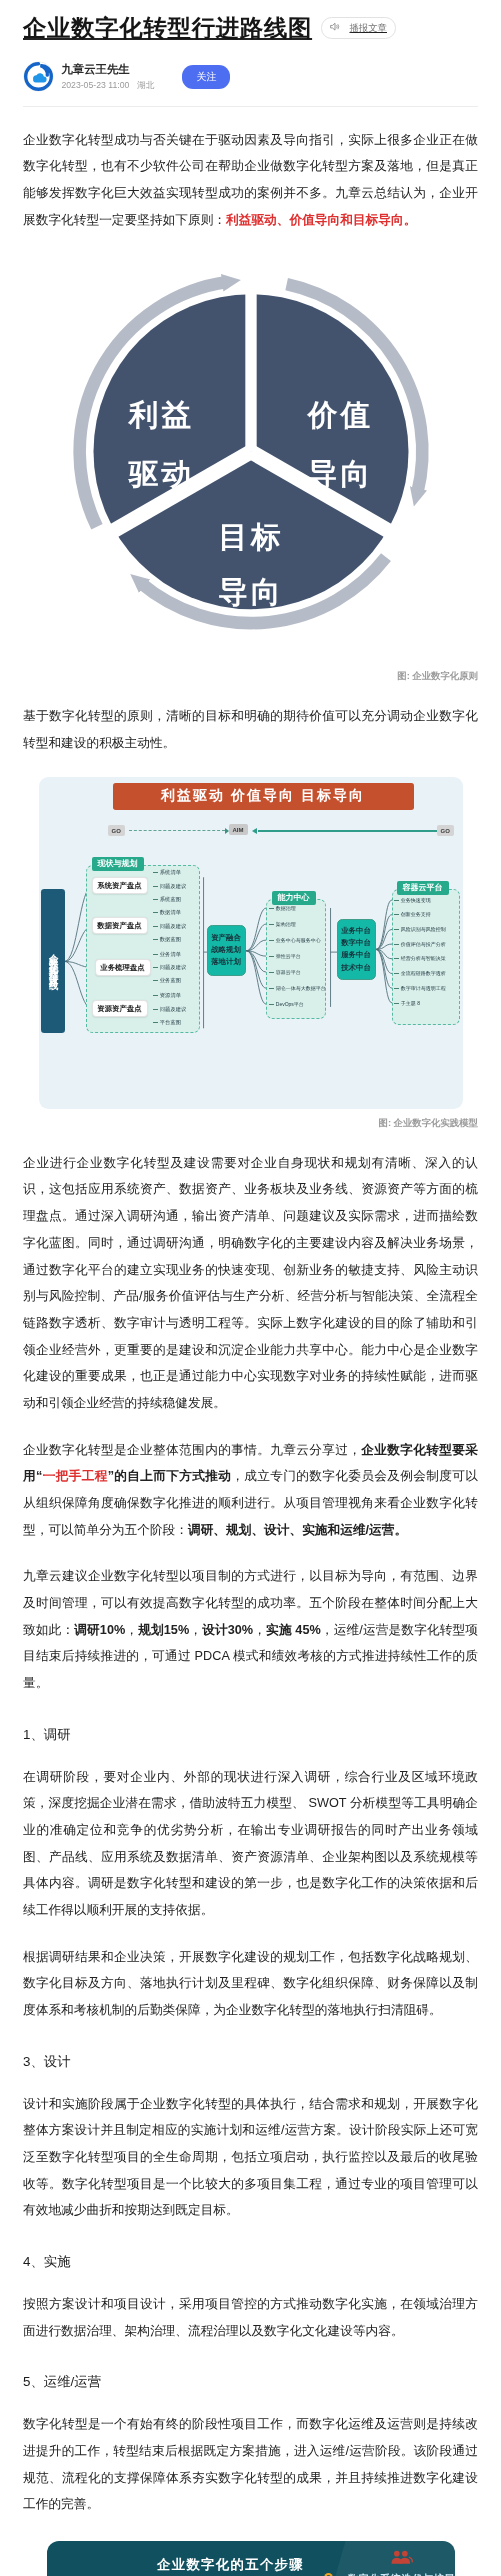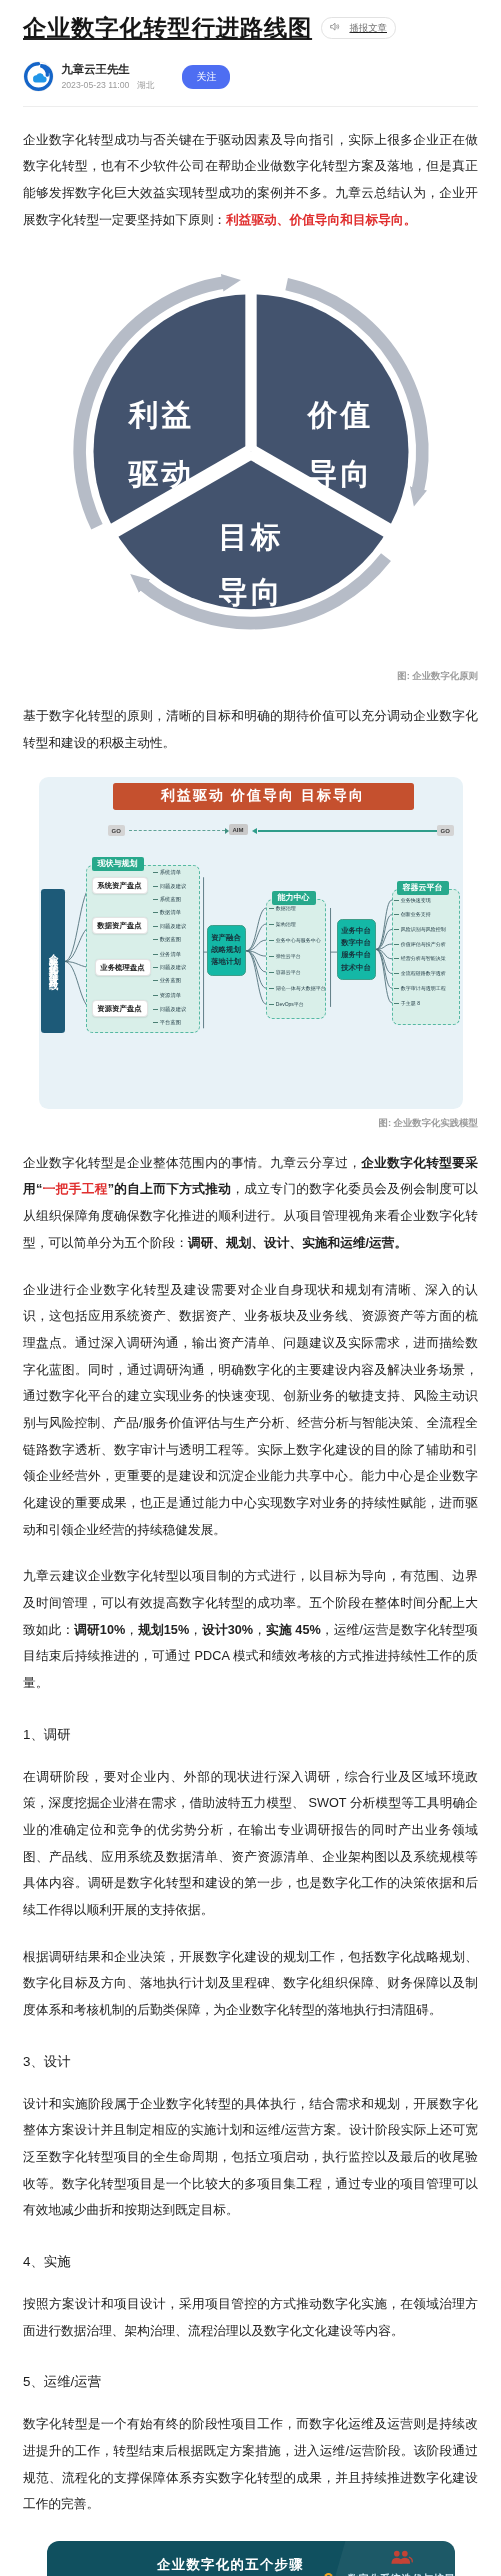--- a/index.html
+++ b/index.html
@@ -237,23 +237,23 @@
       <div class="fc-leaf" style="left:355px;top:147px;font-size:5px;">风险识别与风险控制</div>
       <div class="fc-leaf" style="left:355px;top:162px;font-size:5px;">价值评估与投产分析</div>
       <div class="fc-leaf" style="left:355px;top:176px;font-size:5px;">经营分析与智能决策</div>
       <div class="fc-leaf" style="left:355px;top:191px;font-size:5px;">全流程链路数字透析</div>
       <div class="fc-leaf" style="left:355px;top:206px;font-size:5px;">数字审计与透明工程</div>
       <div class="fc-leaf" style="left:355px;top:221px;font-size:5px;">子主题 8</div>
     </div>
     <figcaption>图: 企业数字化实践模型</figcaption>
   </figure>
 
+  <p class="para">企业进行企业数字化转型及建设需要对企业自身现状和规划有清晰、深入的认识，这包括应用系统资产、数据资产、业务板块及业务线、资源资产等方面的梳理盘点。通过深入调研沟通，输出资产清单、问题建议及实际需求，进而描绘数字化蓝图。同时，通过调研沟通，明确数字化的主要建设内容及解决业务场景，通过数字化平台的建立实现业务的快速变现、创新业务的敏捷支持、风险主动识别与风险控制、产品/服务价值评估与生产分析、经营分析与智能决策、全流程全链路数字透析、数字审计与透明工程等。实际上数字化建设的目的除了辅助和引领企业经营外，更重要的是建设和沉淀企业能力共享中心。能力中心是企业数字化建设的重要成果，也正是通过能力中心实现数字对业务的持续性赋能，进而驱动和引领企业经营的持续稳健发展。</p>
+
   <p class="para"><span>企业数字化转型是企业整体范围内的事情。九章云分享过，</span><span class="b">企业数字化转型要采用“</span><span class="rb">一把手工程</span><span class="b">”的自上而下方式推动</span><span>，成立专门的数字化委员会及例会制度可以从组织保障角度确保数字化推进的顺利进行。从项目管理视角来看企业数字化转型，可以简单分为五个阶段：</span><span class="b">调研、规划、设计、实施和运维/运营。</span></p>
-
-  <p class="para">企业进行企业数字化转型及建设需要对企业自身现状和规划有清晰、深入的认识，这包括应用系统资产、数据资产、业务板块及业务线、资源资产等方面的梳理盘点。通过深入调研沟通，输出资产清单、问题建议及实际需求，进而描绘数字化蓝图。同时，通过调研沟通，明确数字化的主要建设内容及解决业务场景，通过数字化平台的建立实现业务的快速变现、创新业务的敏捷支持、风险主动识别与风险控制、产品/服务价值评估与生产分析、经营分析与智能决策、全流程全链路数字透析、数字审计与透明工程等。实际上数字化建设的目的除了辅助和引领企业经营外，更重要的是建设和沉淀企业能力共享中心。能力中心是企业数字化建设的重要成果，也正是通过能力中心实现数字对业务的持续性赋能，进而驱动和引领企业经营的持续稳健发展。</p>
 
   <p class="para"><span>九章云建议企业数字化转型以项目制的方式进行，以目标为导向，有范围、边界及时间管理，可以有效提高数字化转型的成功率。五个阶段在整体时间分配上大致如此：</span><span class="b">调研10%</span><span>，</span><span class="b">规划15%</span><span>，</span><span class="b">设计30%</span><span>，</span><span class="b">实施 45%</span><span>，运维/运营是数字化转型项目结束后持续推进的，可通过 PDCA 模式和绩效考核的方式推进持续性工作的质量。</span></p>
 
   <h3 class="sec">1、调研</h3>
   <p class="para">在调研阶段，要对企业内、外部的现状进行深入调研，综合行业及区域环境政策，深度挖掘企业潜在需求，借助波特五力模型、 SWOT 分析模型等工具明确企业的准确定位和竞争的优劣势分析，在输出专业调研报告的同时产出业务领域图、产品线、应用系统及数据清单、资产资源清单、企业架构图以及系统规模等具体内容。调研是数字化转型和建设的第一步，也是数字化工作的决策依据和后续工作得以顺利开展的支持依据。</p>
 
   <p class="para">根据调研结果和企业决策，开展数字化建设的规划工作，包括数字化战略规划、数字化目标及方向、落地执行计划及里程碑、数字化组织保障、财务保障以及制度体系和考核机制的后勤类保障，为企业数字化转型的落地执行扫清阻碍。</p>
 
   <h3 class="sec">3、设计</h3>
   <p class="para">设计和实施阶段属于企业数字化转型的具体执行，结合需求和规划，开展数字化整体方案设计并且制定相应的实施计划和运维/运营方案。设计阶段实际上还可宽泛至数字化转型项目的全生命周期，包括立项启动，执行监控以及最后的收尾验收等。数字化转型项目是一个比较大的多项目集工程，通过专业的项目管理可以有效地减少曲折和按期达到既定目标。</p>

